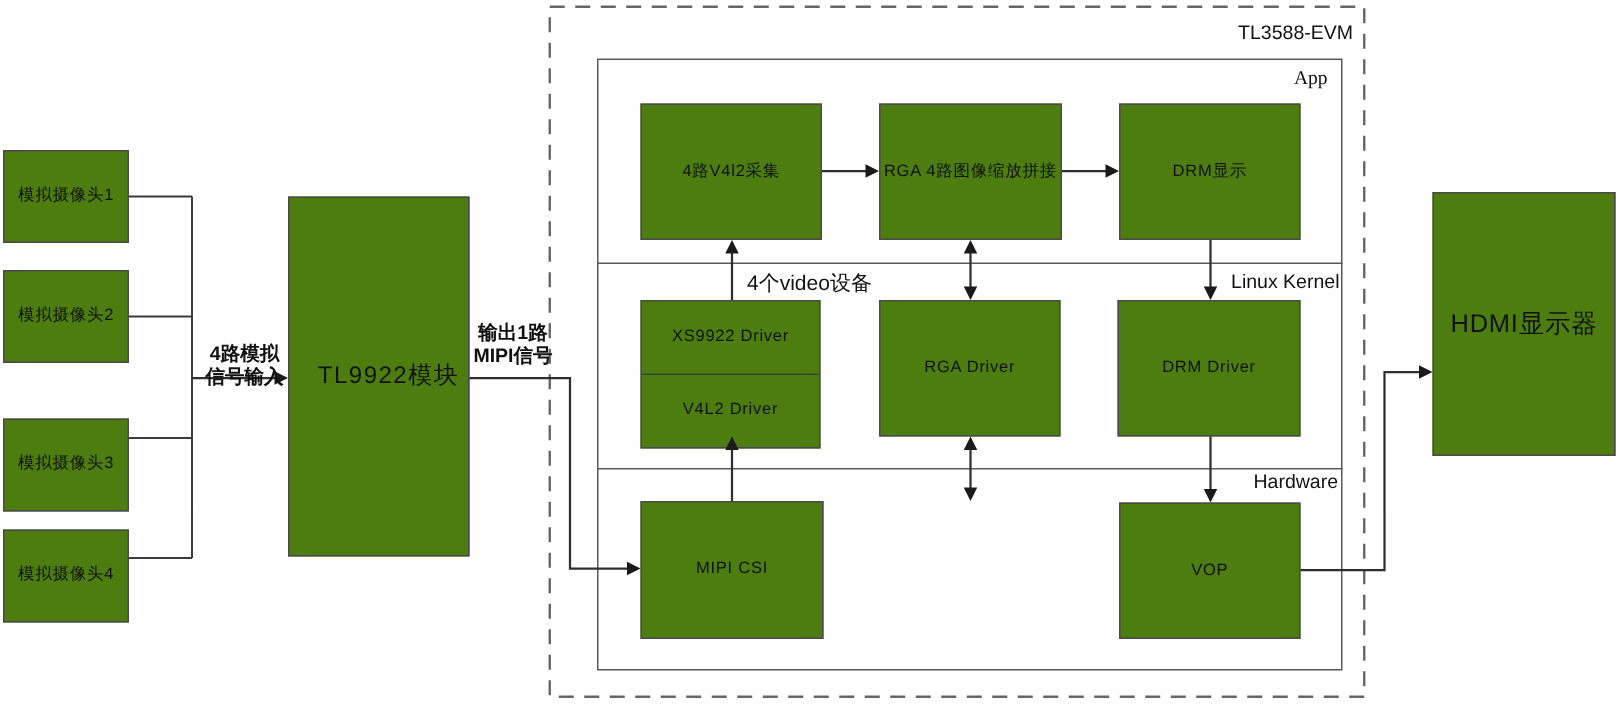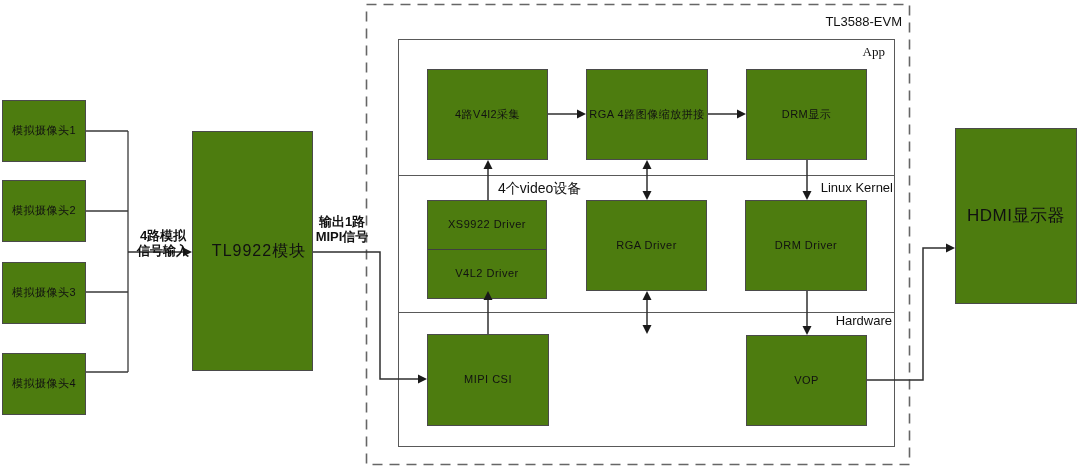--- a/index.html
+++ b/index.html
@@ -93,21 +93,21 @@
 <body>
 
 <div id="canvas">
 
   <div class="box cam" style="top:100px;">
     <span>模拟摄像头1</span>
   </div>
   <div class="box cam" style="top:180px;">
     <span>模拟摄像头2</span>
   </div>
-  <div class="box cam" style="top:262px;">
+  <div class="box cam" style="top:279px;">
     <span>模拟摄像头3</span>
   </div>
   <div class="box cam" style="top:341px;margin-top:12px;">
     <span>模拟摄像头4</span>
   </div>
 
   <div class="box big-node" style="left:192px; top:131px; width:121px; height:240px;padding-left:13px;">
     <span>TL9922模块</span>
   </div>
 

